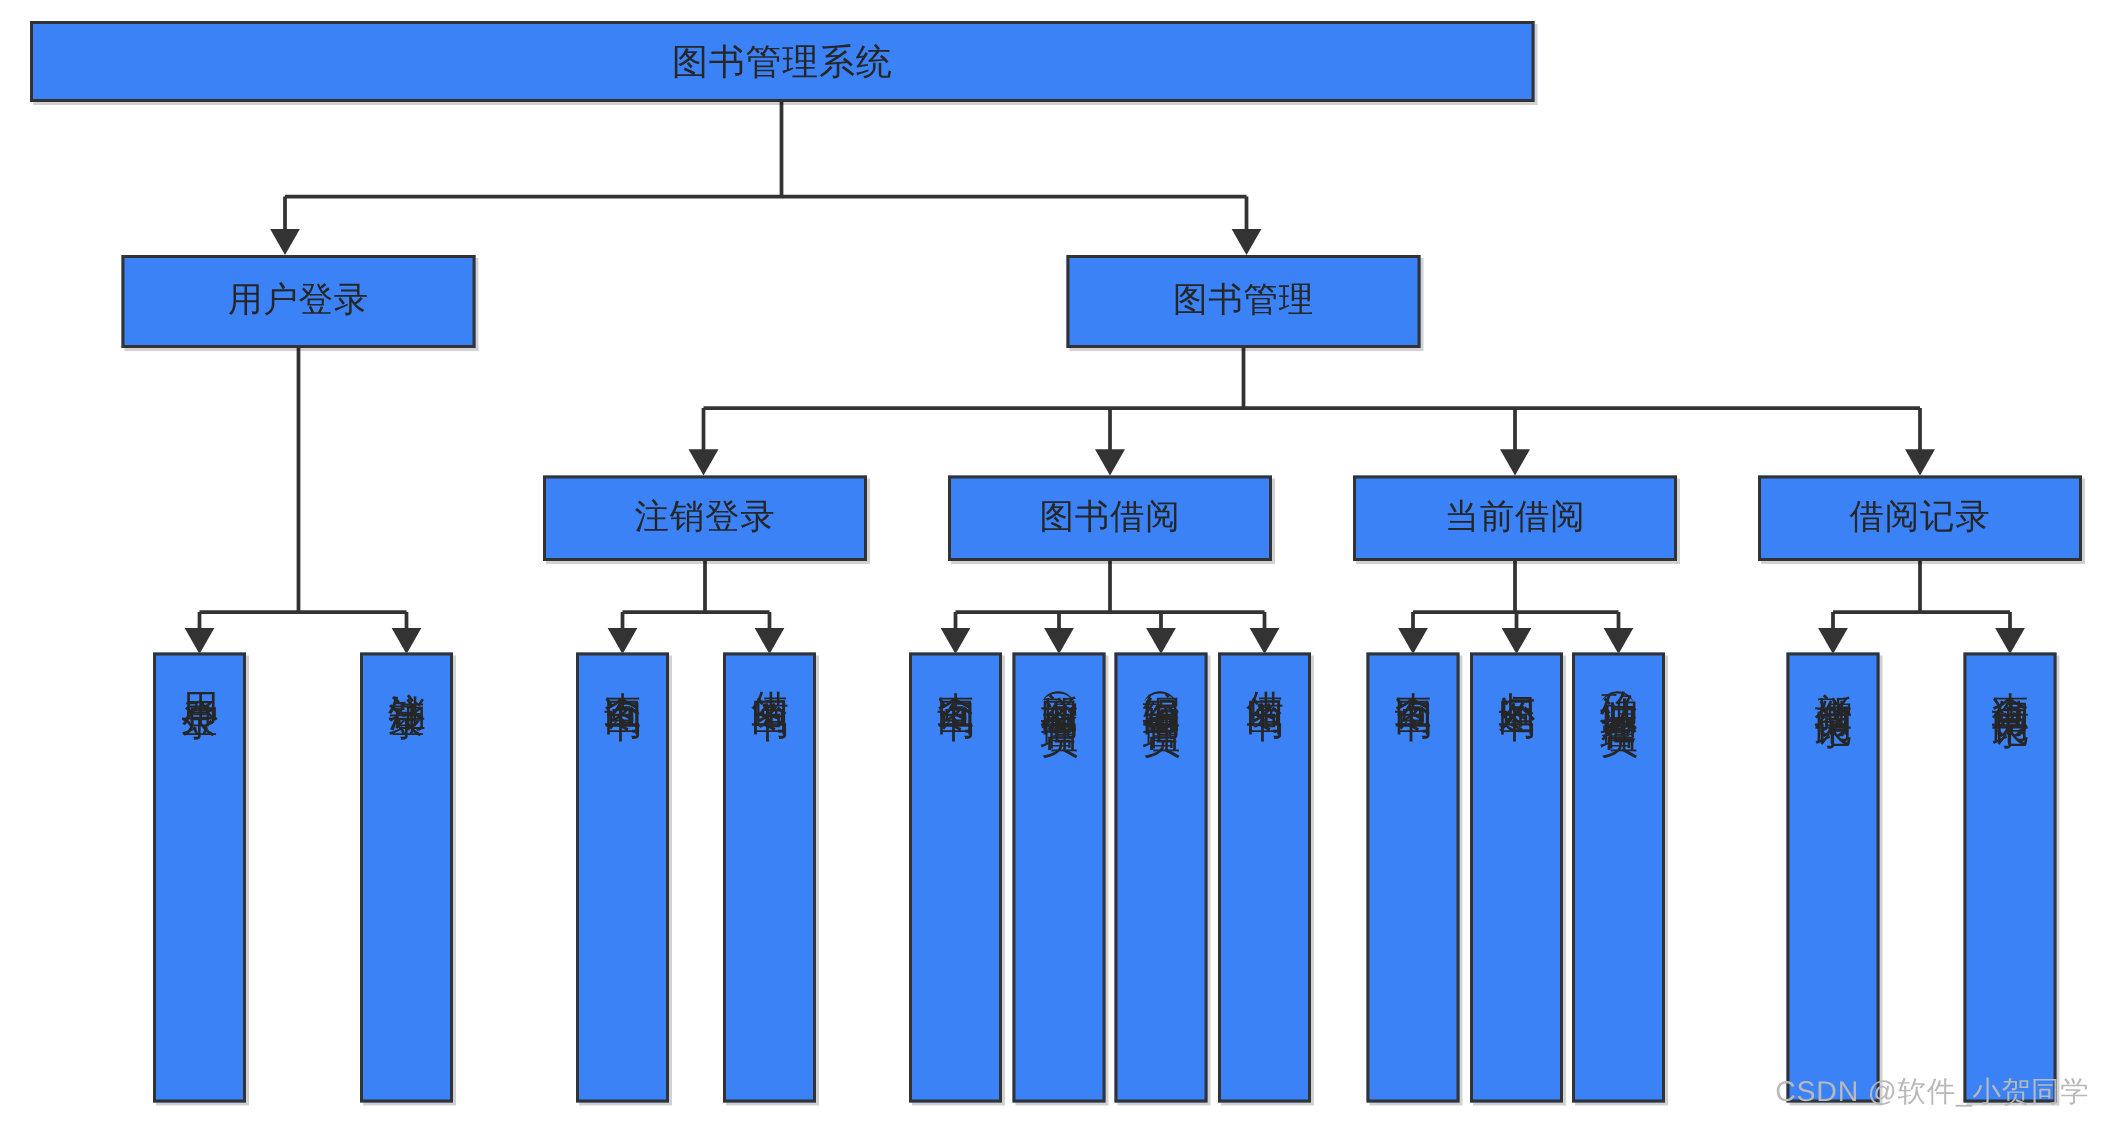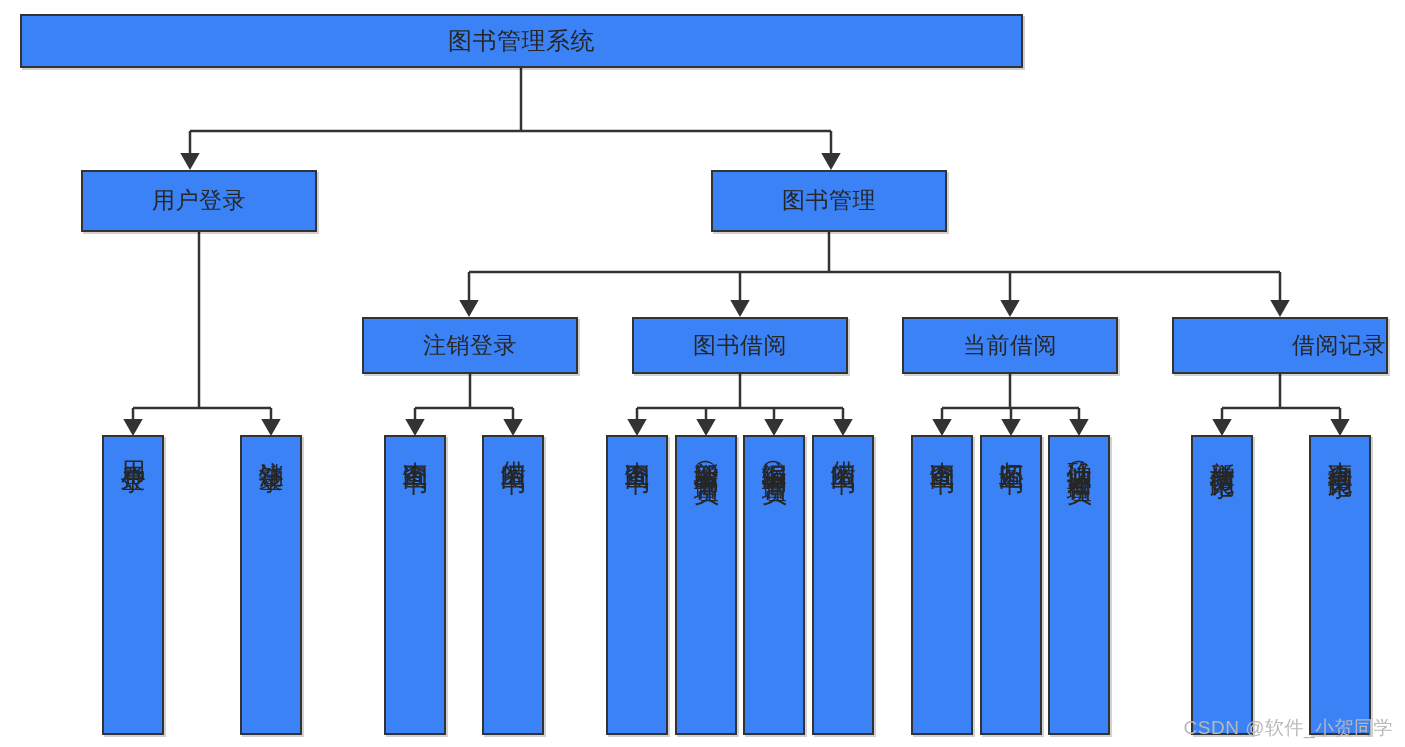--- a/index.html
+++ b/index.html
@@ -141,21 +141,21 @@
 
   <div class="node horizontal" style="left:362px;top:317px;width:216px;height:57px;">
     <span class="label">注销登录</span>
   </div>
   <div class="node horizontal" style="left:632px;top:317px;width:216px;height:57px;justify-content:center;">
     <span class="label">图书借阅</span>
   </div>
   <div class="node horizontal" style="left:902px;top:317px;width:216px;height:57px;">
     <span class="label">当前借阅</span>
   </div>
-  <div class="node horizontal" style="left:1172px;top:317px;width:216px;height:57px;justify-content:flex-end;">
+  <div class="node horizontal" style="left:1172px;top:317px;width:216px;height:57px;">
     <span class="label">借阅记录</span>
   </div>
 
   <div class="node vertical" style="left:102px;top:435px;width:62px;height:300px;">
     <span class="label">用户登录</span>
   </div>
   <div class="node vertical" style="left:240px;top:435px;width:62px;height:300px;">
     <span class="label">注销登录</span>
   </div>
 

